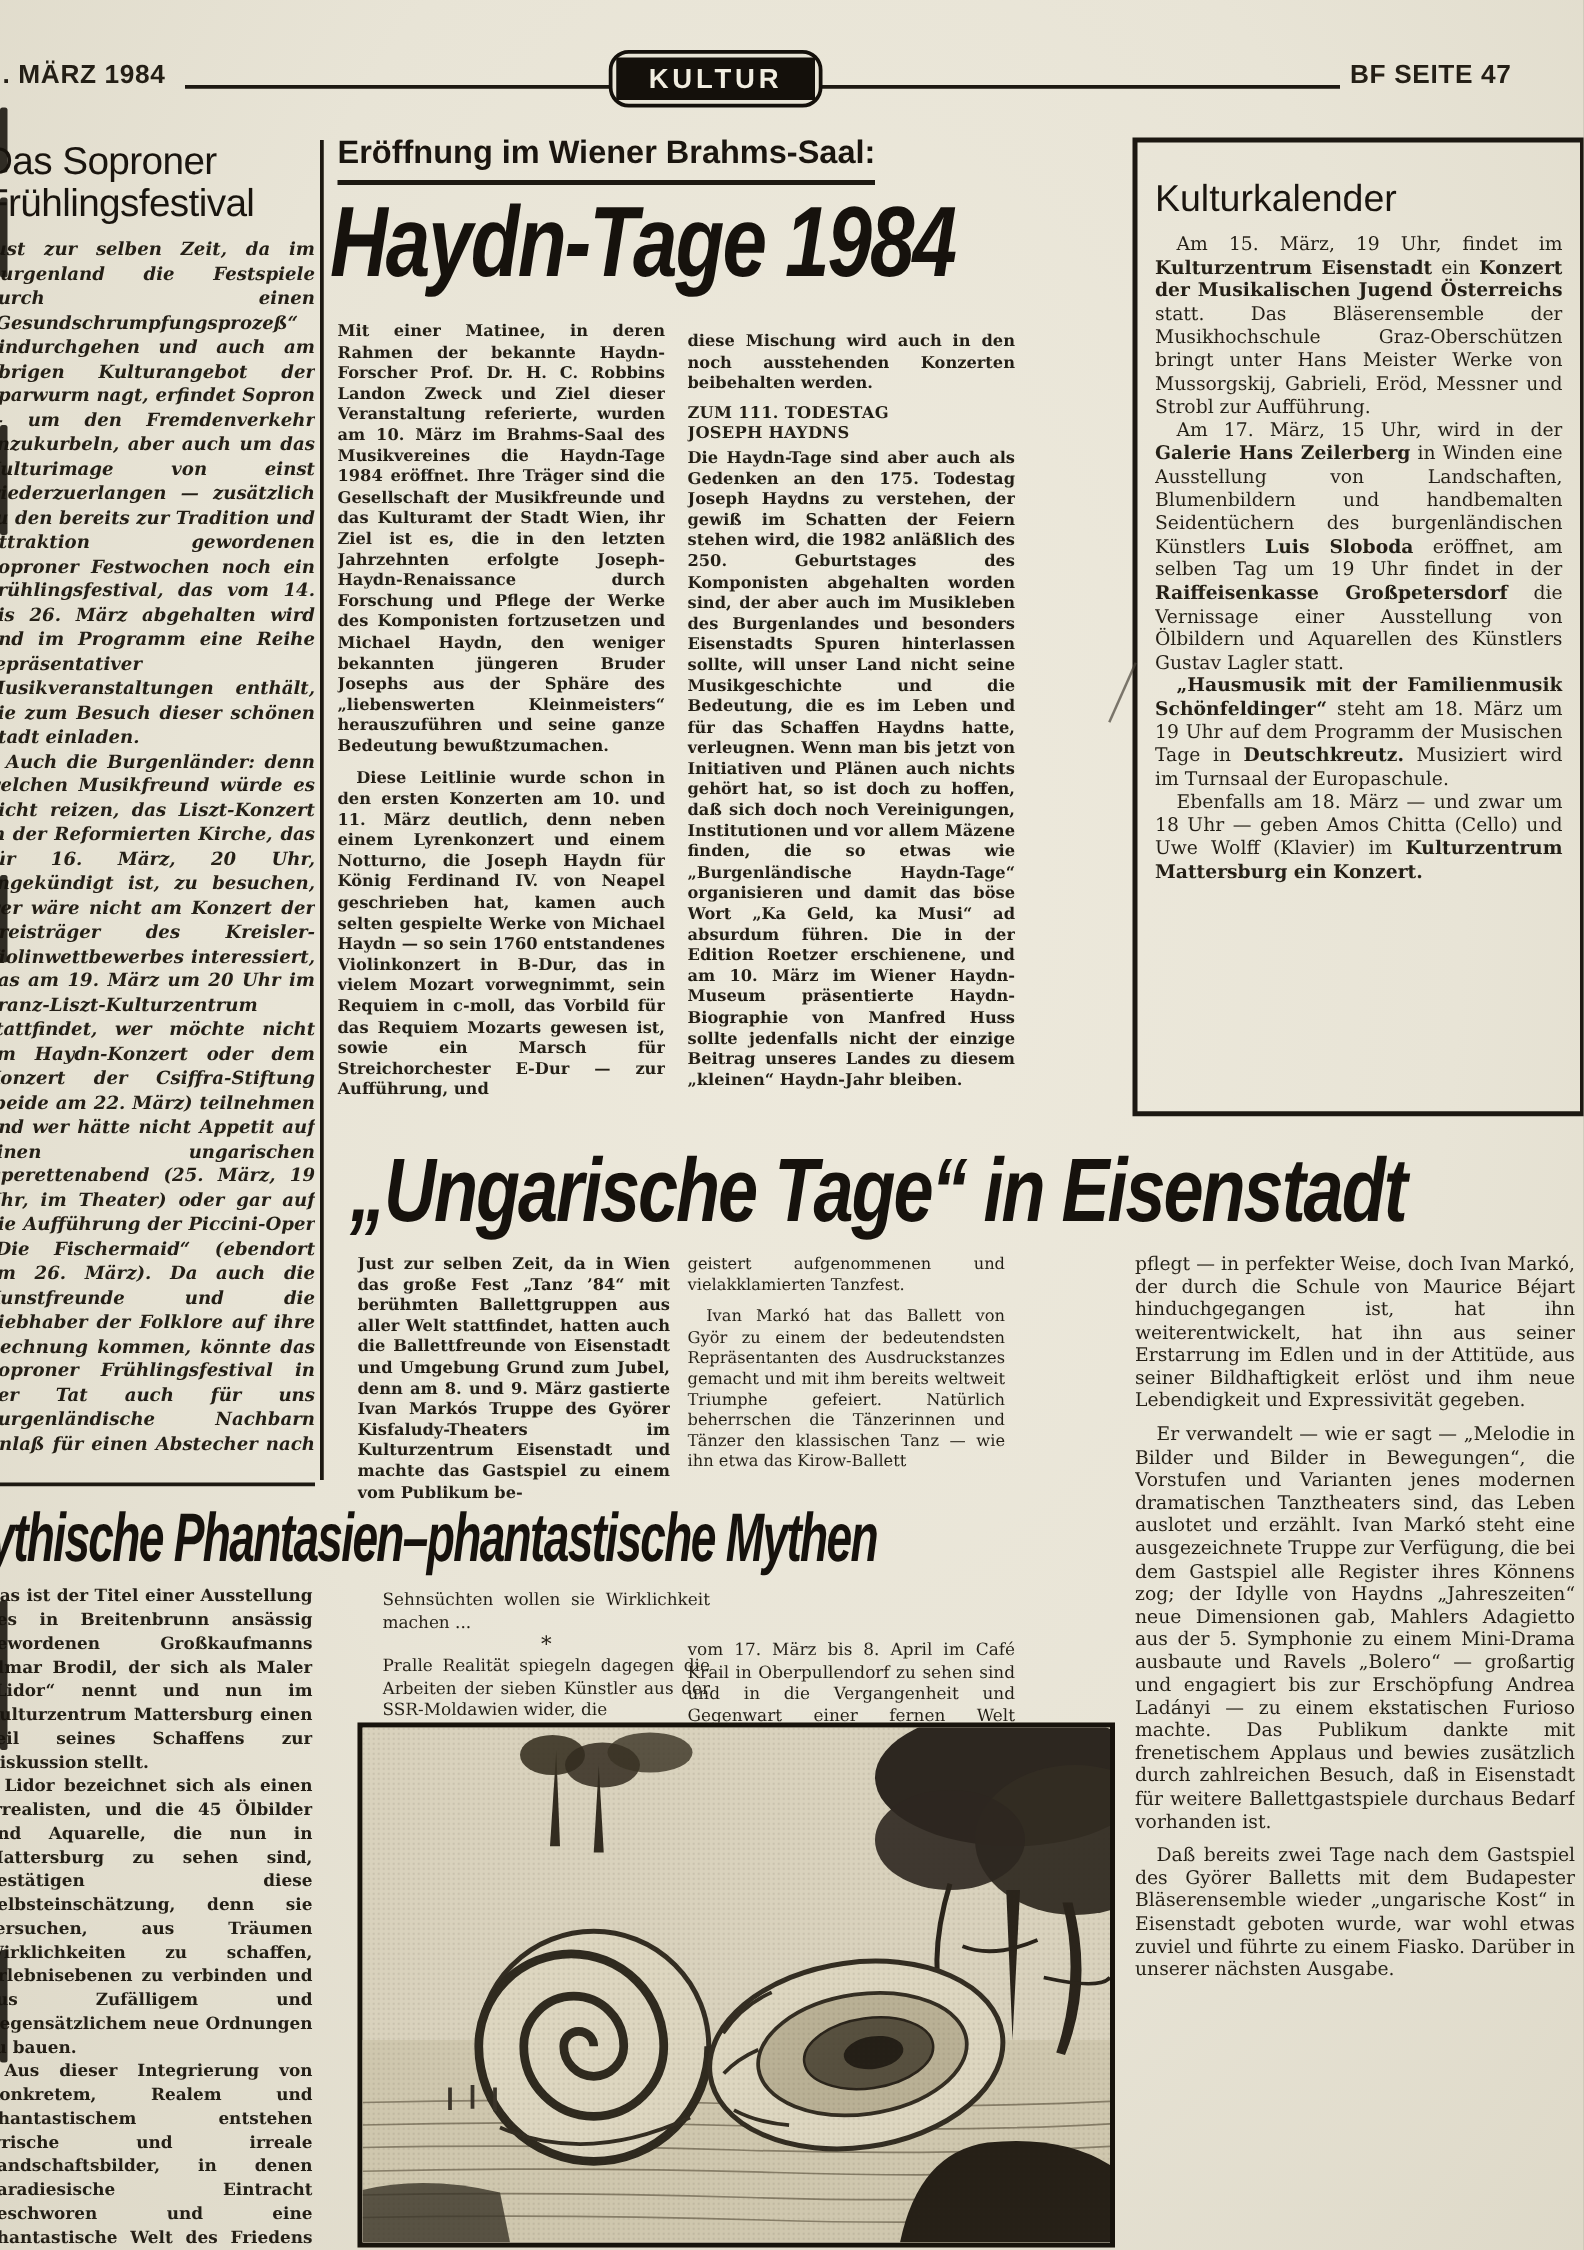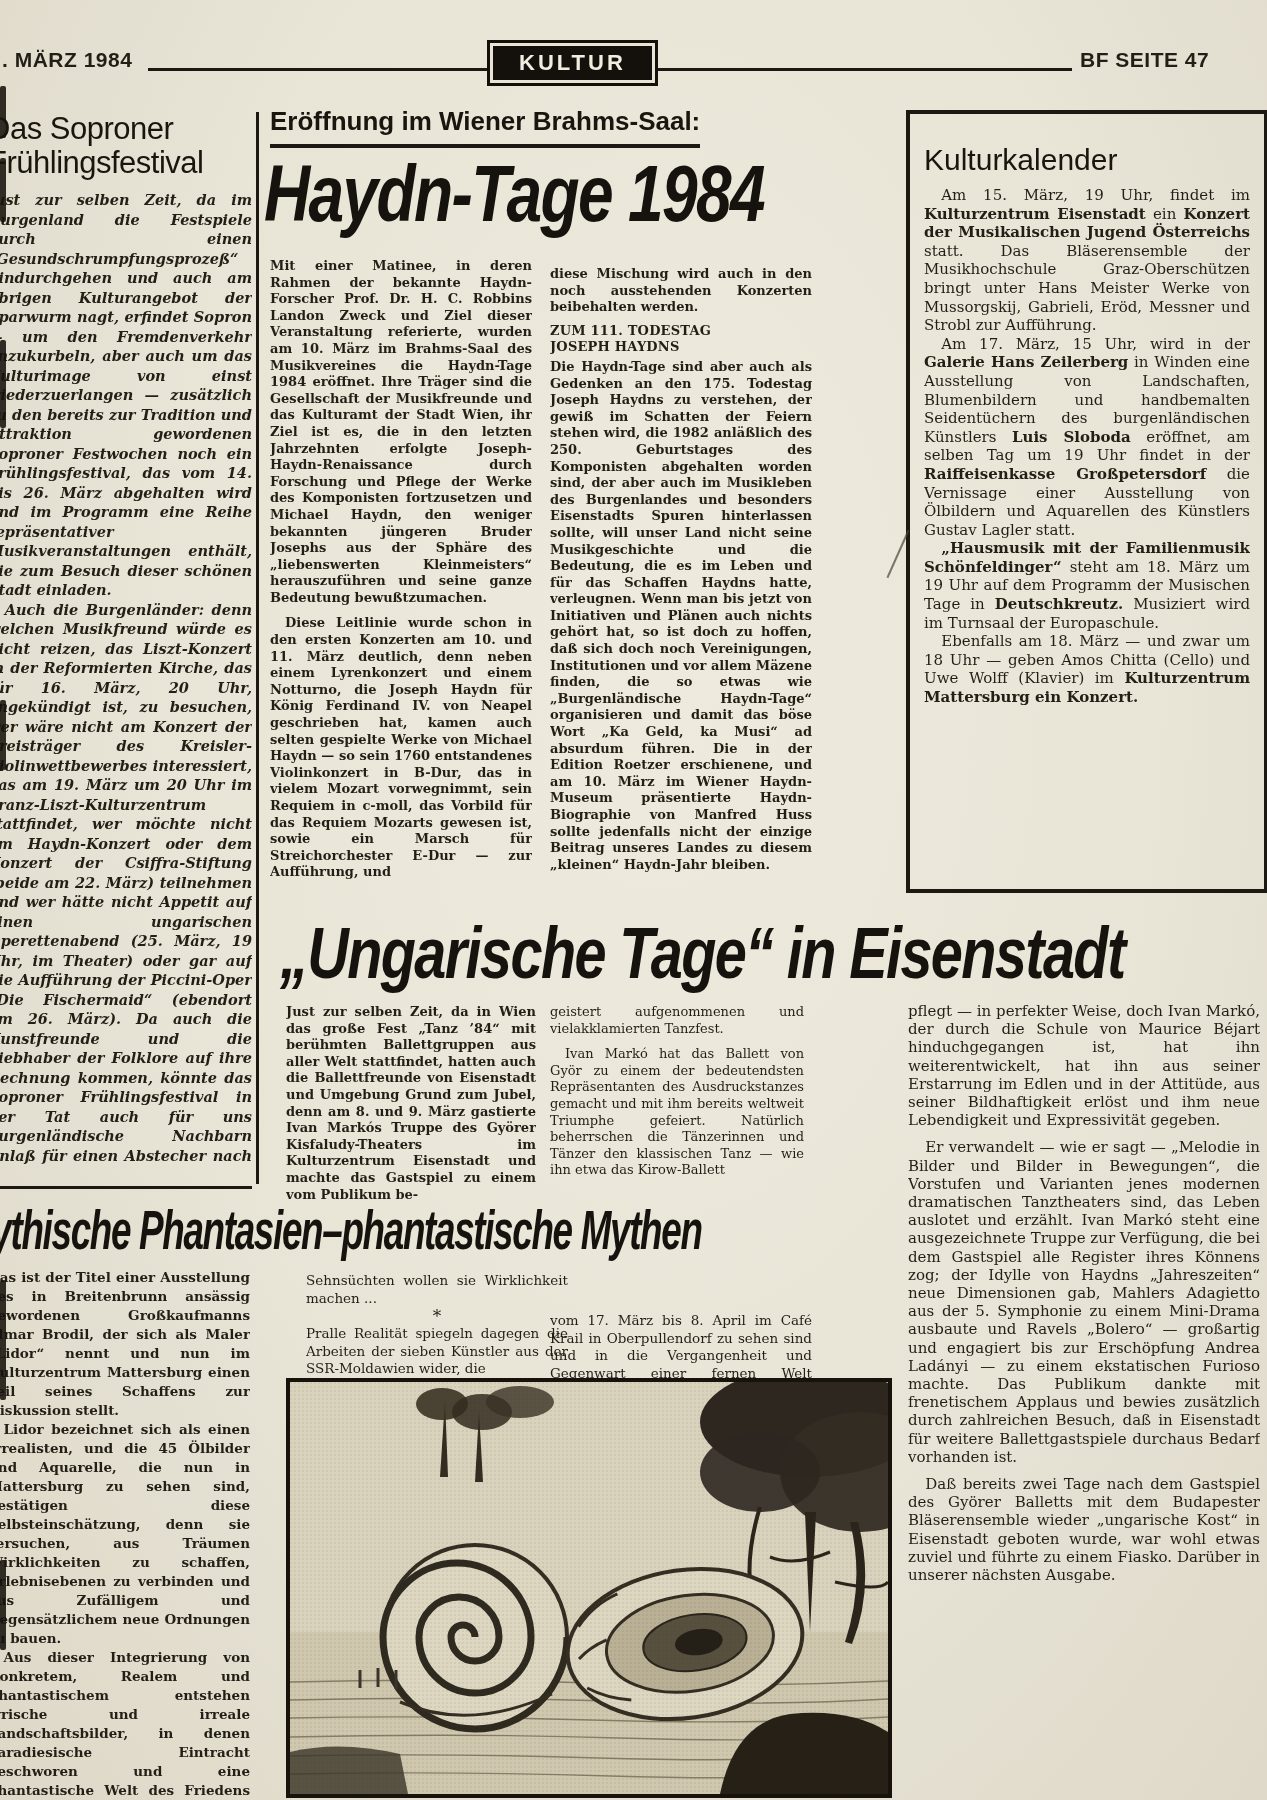--- a/index.html
+++ b/index.html
@@ -47,21 +47,21 @@
   
   .artframe{position:absolute;border:4px solid #17130c;background:#d7d0bb;}
 </style>
 </head>
 <body>
 
 <div class="page">
 
   <div class="abs hdr-date" style="left:2px;top:48px;">. MÄRZ 1984</div>
   <div class="hrule" style="left:148px;top:68px;width:924px;"></div>
-  <div class="abs kultur-wrap" style="left:487px;top:40px;">
+  <div class="abs kultur-wrap" style="left:487px;top:40px;border-radius:16px;">
     <div class="kultur-inner">KULTUR</div>
   </div>
   <div class="abs hdr-page" style="left:1080px;top:48px;">BF SEITE 47</div>
 
   <div class="abs" style="left:-12px;top:112px;width:264px;">
     <div class="sop-title">Das Soproner
 Frühlingsfestival</div>
     <div class="jcol it-bold" style="position:static;margin-top:10px;height:975px;width:264px;">
         <p class="noind"><span>Just zur selben Zeit, da im Burgenland die Festspiele durch einen „Gesundschrumpfungsprozeß“ hindurchgehen und auch am übrigen Kulturangebot der Sparwurm nagt, erfindet Sopron — um den Fremdenverkehr anzukurbeln, aber auch um das Kulturimage von einst wiederzuerlangen — zusätzlich zu den bereits zur Tradition und Attraktion gewordenen Soproner Festwochen noch ein Frühlingsfestival, das vom 14. bis 26. März abgehalten wird und im Programm eine Reihe repräsentativer Musikveranstaltungen enthält, die zum Besuch dieser schönen Stadt einladen.</span></p>
         <p><span>Auch die Burgenländer: denn welchen Musikfreund würde es nicht reizen, das Liszt-Konzert in der Reformierten Kirche, das für 16. März, 20 Uhr, angekündigt ist, zu besuchen, wer wäre nicht am Konzert der Preisträger des Kreisler-Violinwettbewerbes interessiert, das am 19. März um 20 Uhr im Franz-Liszt-Kulturzentrum stattfindet, wer möchte nicht am Haydn-Konzert oder dem Konzert der Csiffra-Stiftung (beide am 22. März) teilnehmen und wer hätte nicht Appetit auf einen ungarischen Operettenabend (25. März, 19 Uhr, im Theater) oder gar auf die Aufführung der Piccini-Oper „Die Fischermaid“ (ebendort am 26. März). Da auch die Kunstfreunde und die Liebhaber der Folklore auf ihre Rechnung kommen, könnte das Soproner Frühlingsfestival in der Tat auch für uns burgenländische Nachbarn Anlaß für einen Abstecher nach Sopron sein. Wenn nicht die ebenso langen wie unnötigen Wartezeiten an den Grenzübergangsstellen wären, die auch heute noch viele Burgenländer abhalten, nach Sopron zu reisen. Aber daran kann wohl auch eifrigstes Kulturwollen und -verständnis nichts ändern.</span></p>

